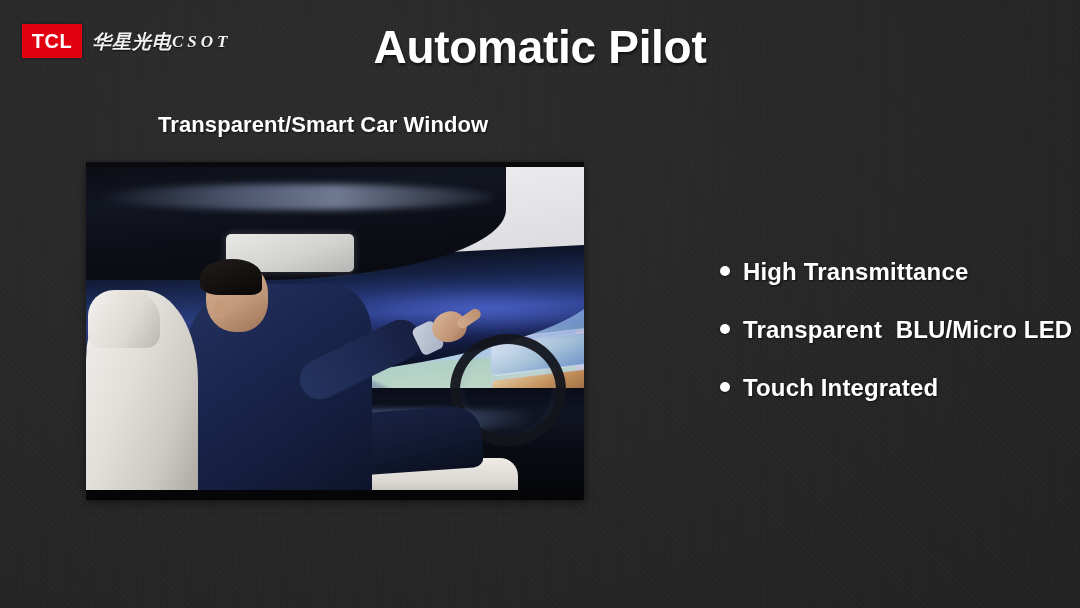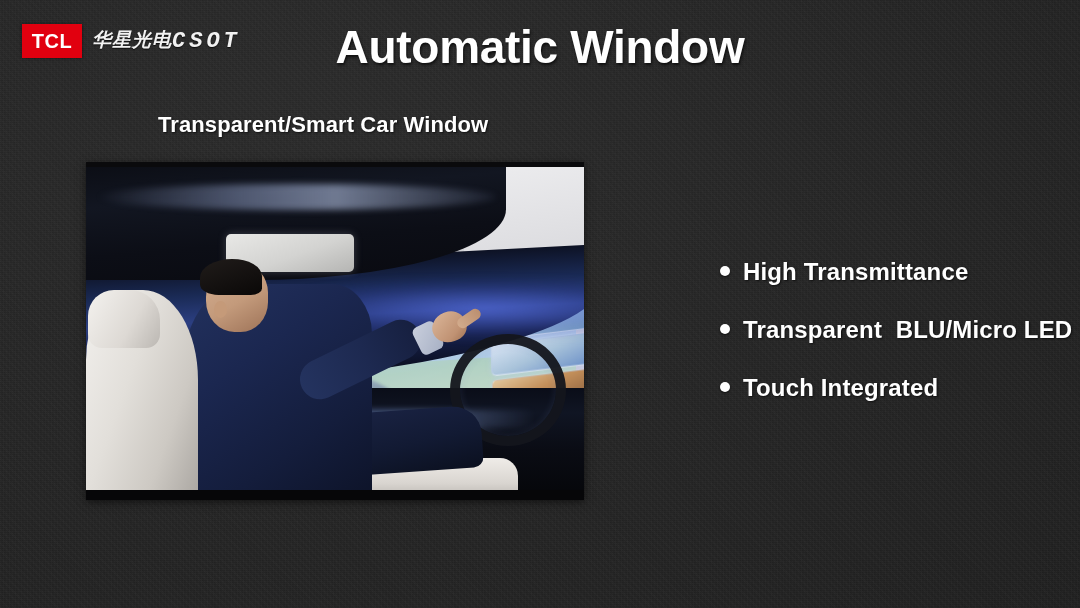--- a/index.html
+++ b/index.html
@@ -64,26 +64,26 @@
     color: #f2f2f2;
     font-size: 19px;
     font-weight: bold;
     font-style: italic;
     letter-spacing: 1px;
     font-family: "DejaVu Sans", sans-serif;
     text-shadow: 0 1px 1px rgba(0,0,0,0.7);
   }
   .csot-en {
     color: #f2f2f2;
-    font-size: 22px;
+    font-size: 17px;
     font-weight: bold;
     font-style: italic;
     letter-spacing: 4px;
     margin-top: 1px;
-    font-family: Liberation Mono, monospace;
+    font-family: Liberation Serif, serif;
     text-shadow: 0 1px 1px rgba(0,0,0,0.7);
   }
 
   
   .slide-title {
     position: absolute;
     left: 0;
     right: 0;
     top: 20px;
     text-align: center;
@@ -389,21 +389,21 @@
     <div class="logo-group">
       <div class="tcl-box">
         <span>TCL</span>
       </div>
       <div class="csot-block">
         <div class="csot-cn">华星光电</div>
         <div class="csot-en">CSOT</div>
       </div>
     </div>
 
-    <div class="slide-title">Automatic Window</div>
+    <div class="slide-title">Automatic Pilot</div>
 
     <div class="subtitle">Transparent/Smart Car Window</div>
 
     <div class="photo">
       <div class="roof-white"></div>
       <div class="roof-white2"></div>
 
       <div class="windshield">
         <div class="ws-sky"></div>
         <div class="ws-mountain"></div>

